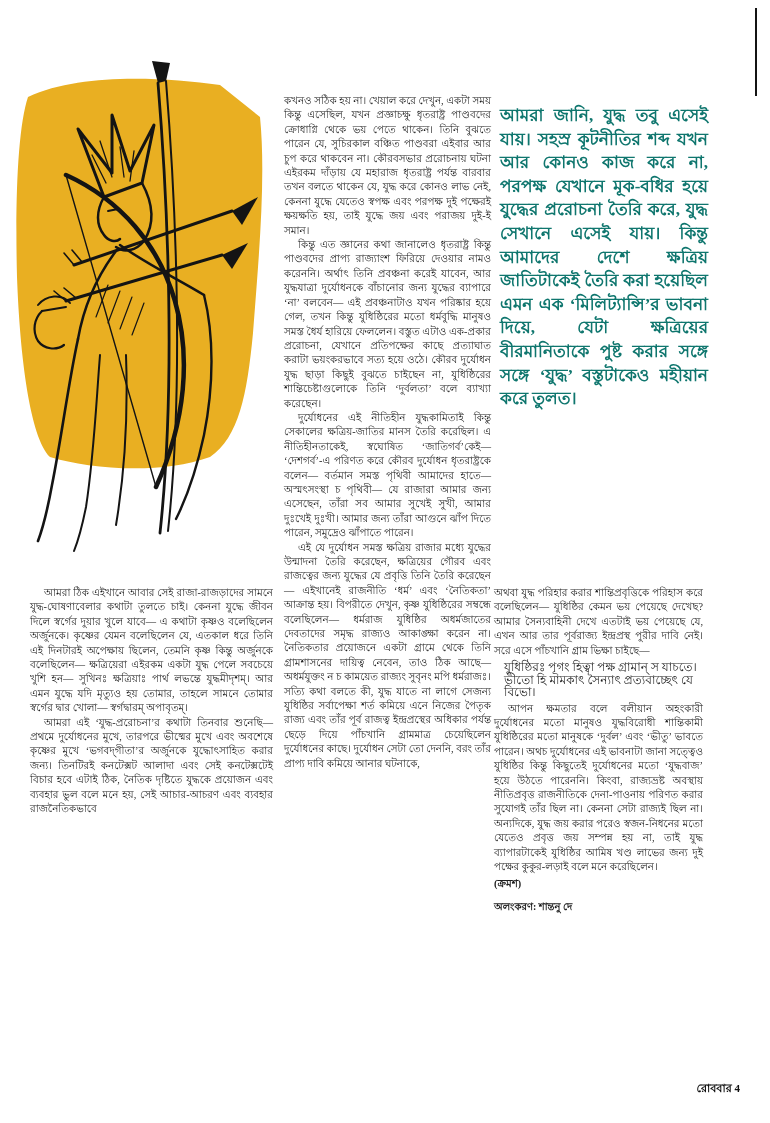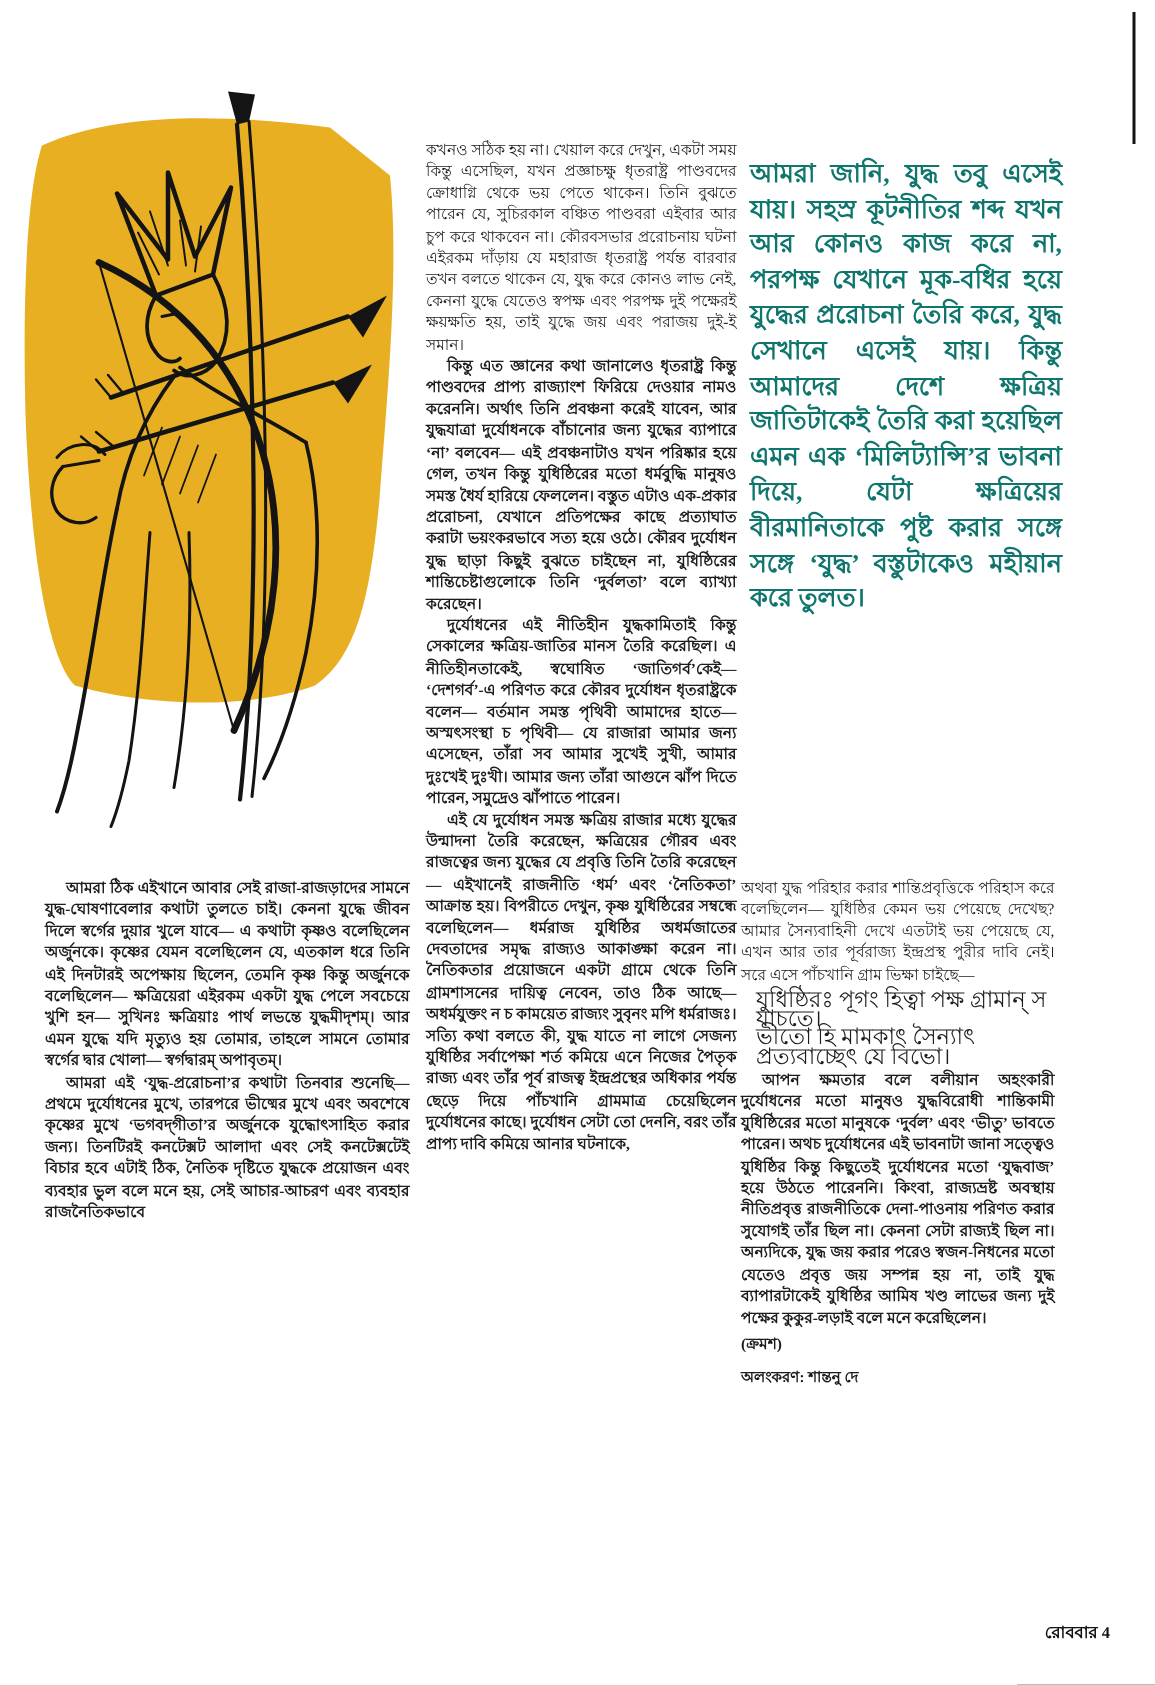--- a/index.html
+++ b/index.html
@@ -18,32 +18,32 @@
   .illustration{
     position:absolute;left:8px;top:55px;
     width:262px;height:512px;margin:0;
   }
   .body-text{
     font-size:10.3px;line-height:14.4px;
     text-align:justify;
     color:#1c1c1c;
   }
   .body-text p{margin:0;}
-  .body-text p.indent{text-indent:14px;font-weight:bold;}
+  .body-text p.indent{text-indent:14px;}
   .col-left{position:absolute;left:30px;top:586px;width:243px;}
   .col-middle{position:absolute;left:284px;top:70px;width:207px;margin-top:24px;}
   .pullquote{
     position:absolute;left:500px;top:104px;width:208px;
     font-size:17px;line-height:23.6px;font-weight:bold;
     color:#0f766e;text-align:justify;
     font-family:"Liberation Serif", serif;
   }
   .col-right-lower{position:absolute;left:494px;top:586px;width:209px;}
   .verse{
-    font-size:15px;line-height:12.5px;
+    font-size:12px;line-height:12.5px;
     margin:3px 0 3px 10px;text-align:left;
   }
   .continuation{
     text-align:left;font-weight:bold;margin-top:3px;
     font-size:10.3px;
   }
   .credit{
     text-align:left;font-weight:bold;margin-top:8px;
     font-size:10px;
   }

